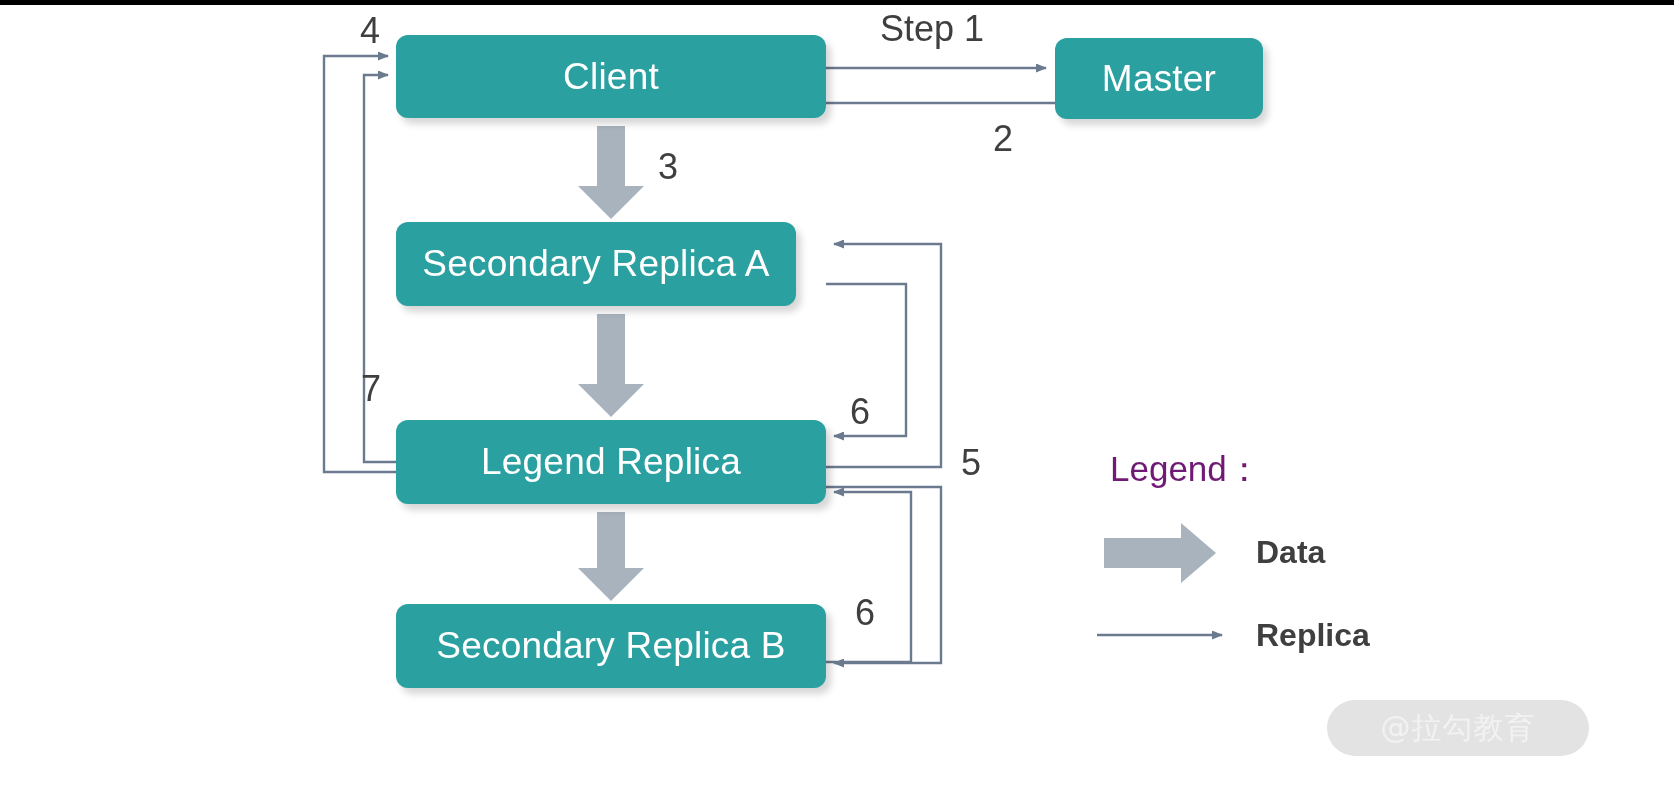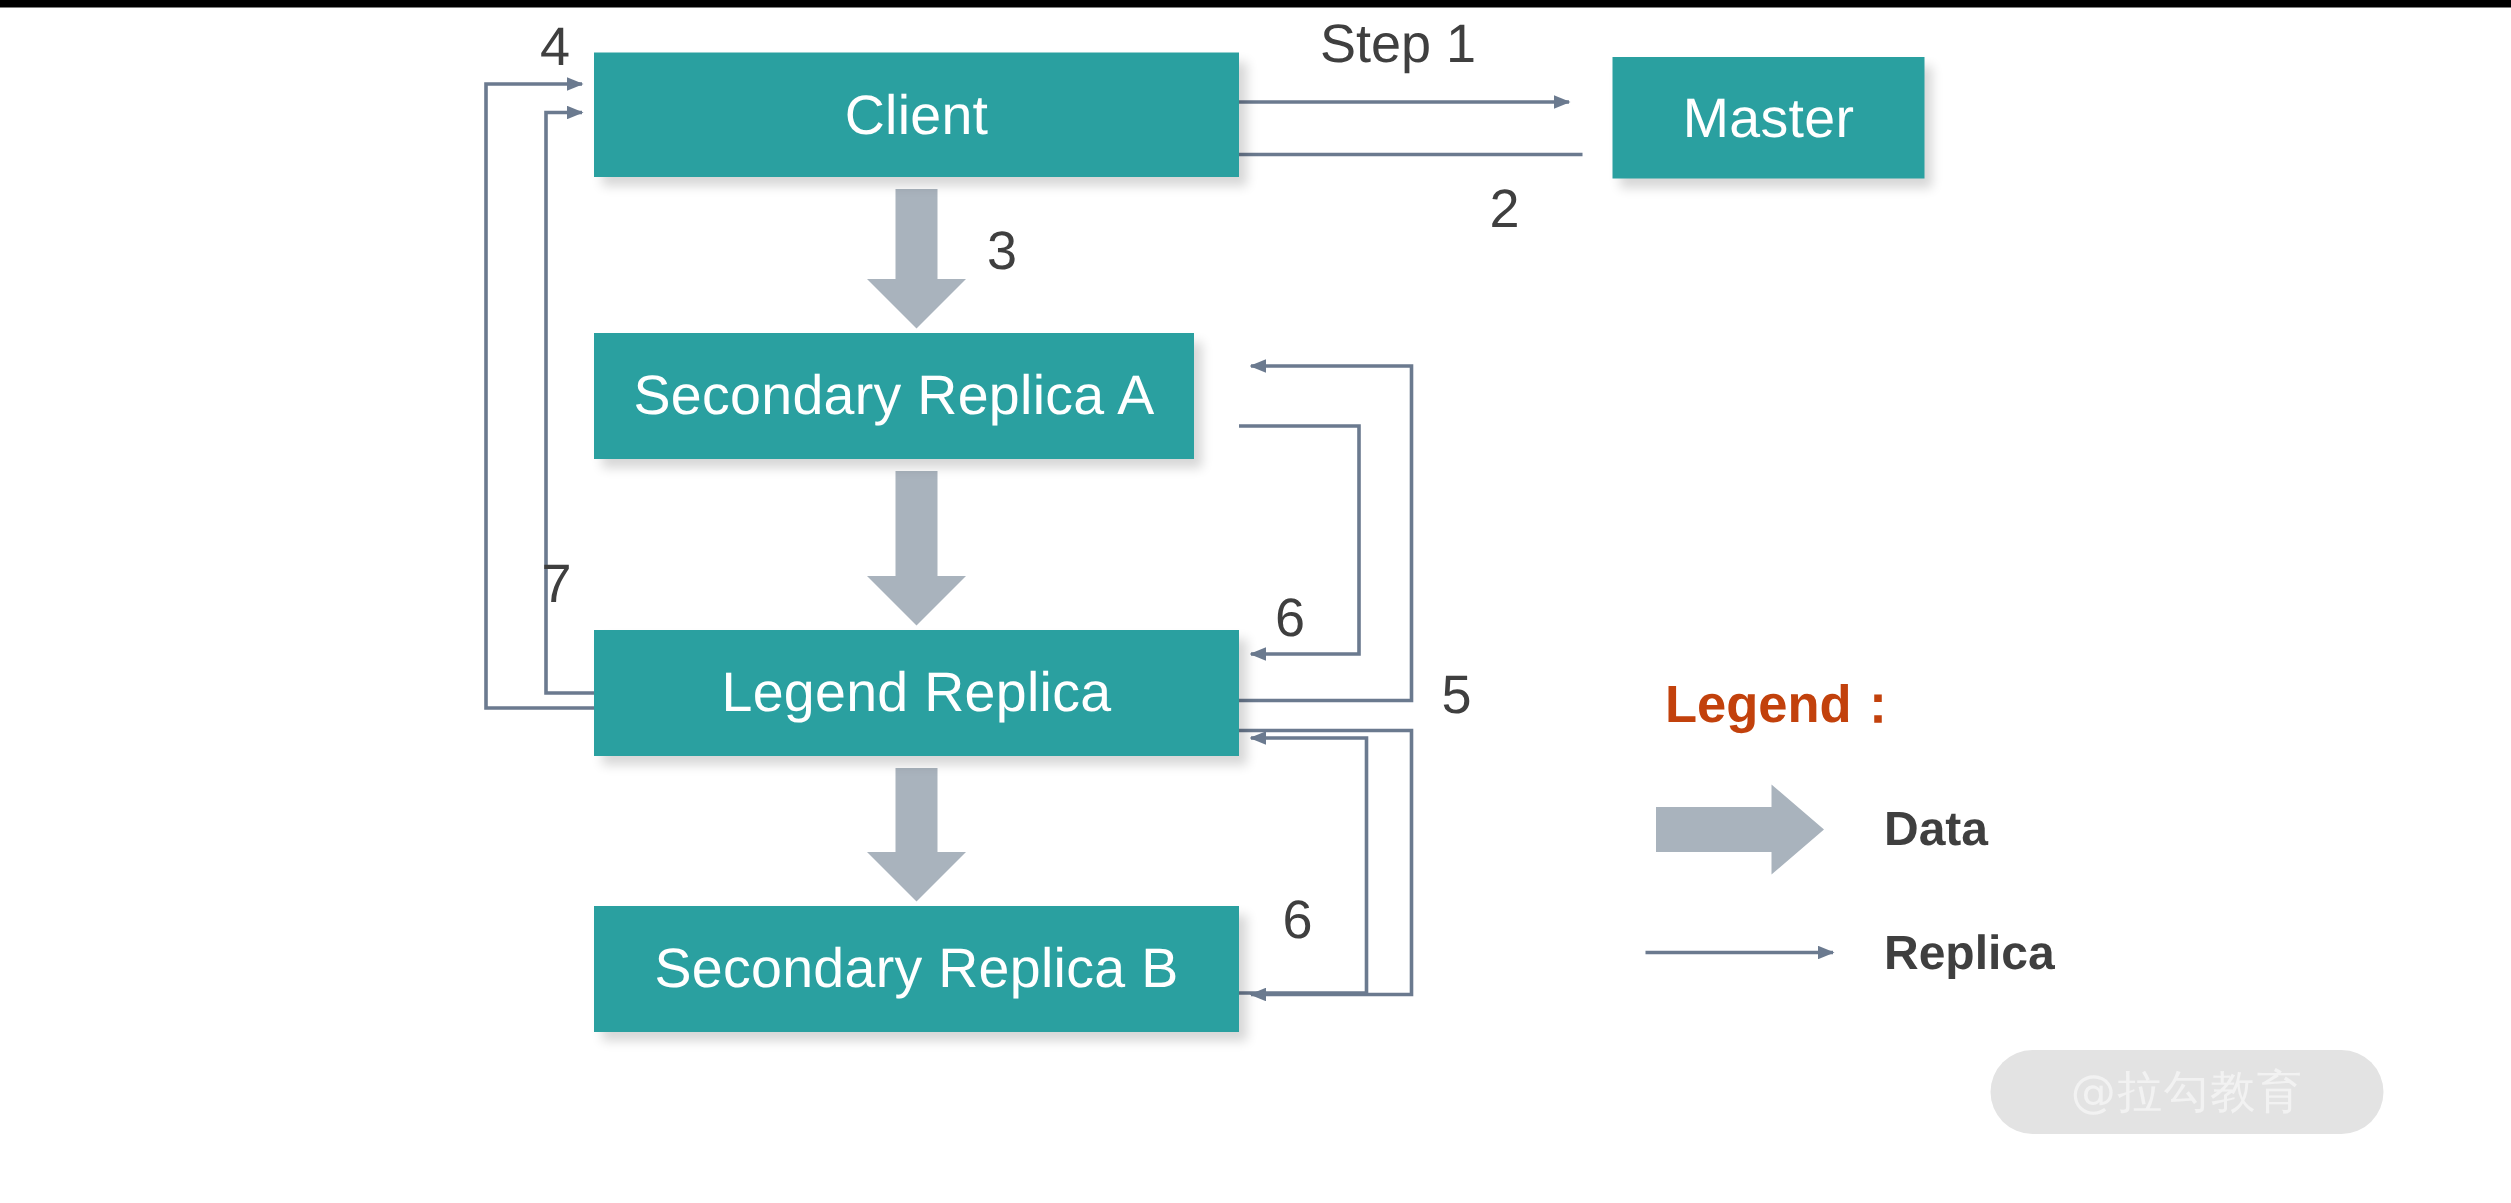--- a/index.html
+++ b/index.html
@@ -17,38 +17,39 @@
   .node{
     position:absolute;
     background:#2aa0a0;
     color:#ffffff;
     display:flex;align-items:center;justify-content:center;
     font-size:37px;
     letter-spacing:.2px;
     box-shadow:5px 6px 7px rgba(0,0,0,.16);
     z-index:6;
     user-select:none;
+    border-radius:12px;
   }
   
   #wires{position:absolute;left:0;top:0;width:1674px;height:802px;z-index:4;}
   #datalayer{position:absolute;left:0;top:0;width:1674px;height:802px;z-index:3;}
   
   .lbl{
     position:absolute;
     color:#3f3f3f;
     font-size:36px;
     z-index:7;
     white-space:nowrap;
     user-select:none;
   }
   .lbl.big{font-size:36px;}
   
   .legend-title{
     position:absolute;left:1110px;top:446px;
-    font-size:35px;color:#c2410c;white-space:nowrap;z-index:7;font-weight:bold;
+    font-size:35px;color:#701a75;white-space:nowrap;z-index:7;
   }
   .legend-row-label{
     position:absolute;font-size:32px;color:#3f3f3f;white-space:nowrap;z-index:7;font-weight:bold;
   }
   #lg-data-label{left:1256px;top:534px;}
   #lg-ctrl-label{left:1256px;top:617px;}
   
   .watermark{
     position:absolute;left:1327px;top:700px;
     width:262px;height:56px;
@@ -119,21 +120,21 @@
     </g>
     <g>
       <path d="M1097,635 L1222,635" fill="none" stroke="#6b7a8f" stroke-width="2.4" marker-end="url(#ah)"></path>
     </g>
   </svg>
 
   <div class="node" style="left:396px;top:35px;width:430px;height:83px;">
     <span>Client</span>
   </div>
 
-  <div class="node" style="left:1055px;top:38px;width:208px;height:81px;margin-left:20px;">
+  <div class="node" style="left:1055px;top:38px;width:208px;height:81px;">
     <span>Master</span>
   </div>
 
   <div class="node" style="left:396px;top:222px;width:400px;height:84px;">
     <span>Secondary Replica A</span>
   </div>
 
   <div class="node" style="left:396px;top:420px;width:430px;height:84px;">
     <span>Legend Replica</span>
   </div>

